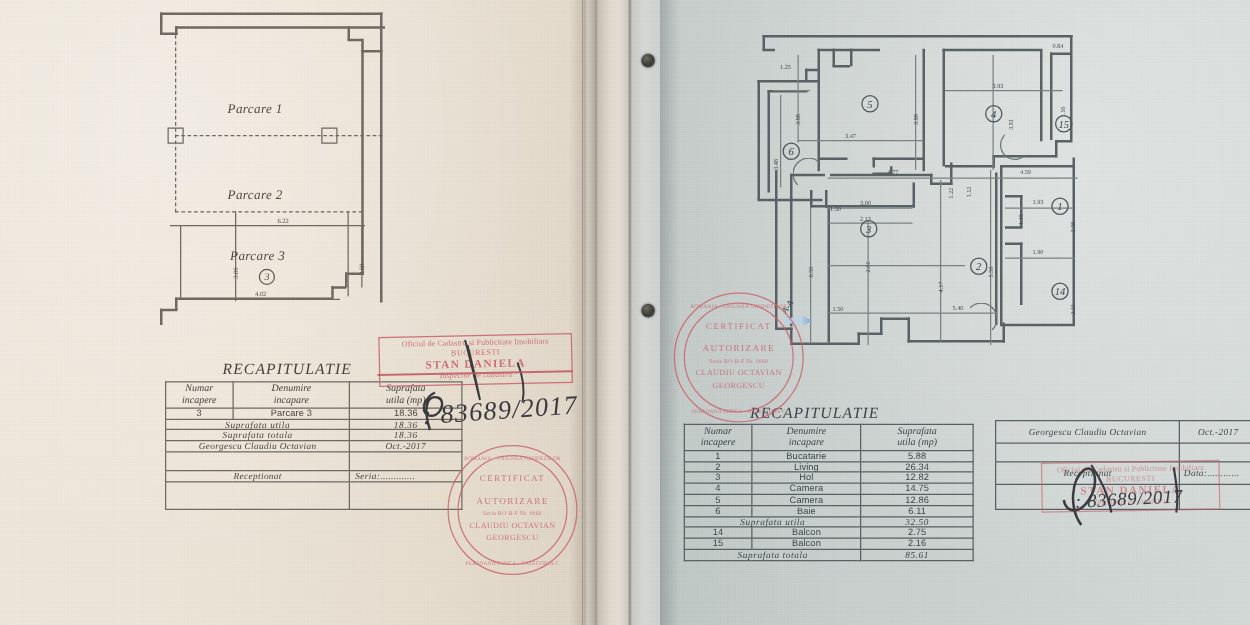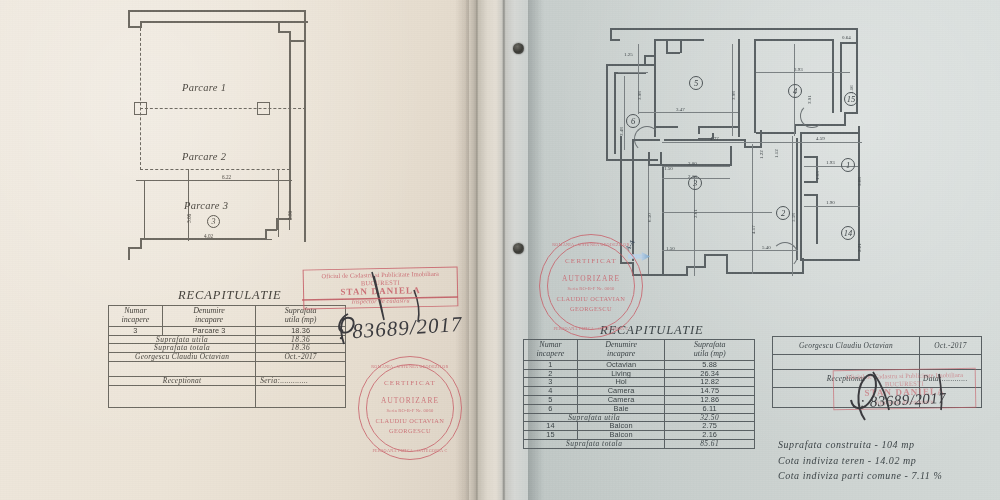--- a/index.html
+++ b/index.html
@@ -115,20 +115,21 @@
   }
 
   
   .recap-title {
     position: absolute; font-style: italic; font-size: 12.5px; letter-spacing: .9px;
     color: #45423c;
   }
   table.recap {
     position: absolute; border-collapse: collapse; color: #45423c;
     background: transparent;
+    margin-left: 24px;
   }
   table.recap td, table.recap th {
     border: 1px solid #6d6a62; padding: 0 2px; font-weight: normal;
     font-size: 7.4px; line-height: 1.05; text-align: center; vertical-align: middle;
   }
   table.recap th { font-style: italic; font-size: 8px; line-height: 1.12; padding: 1px 2px; }
   td.it, th.it { font-style: italic; }
   td.sum { font-style: italic; font-size: 9px; letter-spacing: .5px; }
   td.nm  { font-style: italic; font-size: 8.6px; letter-spacing: .3px; text-align: left; padding-left: 6px; }
   td.nmr { font-style: italic; font-size: 8.6px; letter-spacing: .3px; }
@@ -456,21 +457,21 @@
         </th>
         <th class="it" style="width:90px;">
           <div>Suprafata</div>
           <div>utila (mp)</div>
         </th>
       </tr>
     </thead>
     <tbody id="right-rows">
       <tr>
         <td class="sans">1</td>
-        <td class="sans">Octavian</td>
+        <td class="sans">Bucatarie</td>
         <td class="sans">5.88</td>
       </tr>
       <tr>
         <td class="sans">2</td>
         <td class="sans">Living</td>
         <td class="sans">26.34</td>
       </tr>
       <tr>
         <td class="sans">3</td>
         <td class="sans">Hol</td>
@@ -526,25 +527,20 @@
         <td class="nm" style="height:18px;">Receptionat</td>
         <td class="nmr" style="text-align:left;padding-left:3px;">Data:............</td>
       </tr>
       <tr>
         <td class="blank" style="height:20px;"></td>
         <td class="blank" style="height:20px;"></td>
       </tr>
     </tbody>
   </table>
 
-  <div class="foot-lines" id="foot-right" style="left:778px; top:437px;">
-    <div>Suprafata construita - 104 mp</div>
-    <div>Cota indiviza teren - 14.02 mp</div>
-    <div>Cota indiviza parti comune - 7.11 %</div>
-  </div>
 
   <div class="stamp-rect" style="left:303px; top:268px; width:155px; transform:rotate(-1.2deg);">
     <div class="l1">Oficiul de Cadastru si Publicitate Imobiliara</div>
     <div class="l2">BUCURESTI</div>
     <div class="l3">STAN DANIELA</div>
     <div class="l4">Inspector de cadastru</div>
   </div>
 
   <div class="stamp-round" style="left:358px; top:356px; width:104px; height:104px;">
     <div class="inner"></div>

